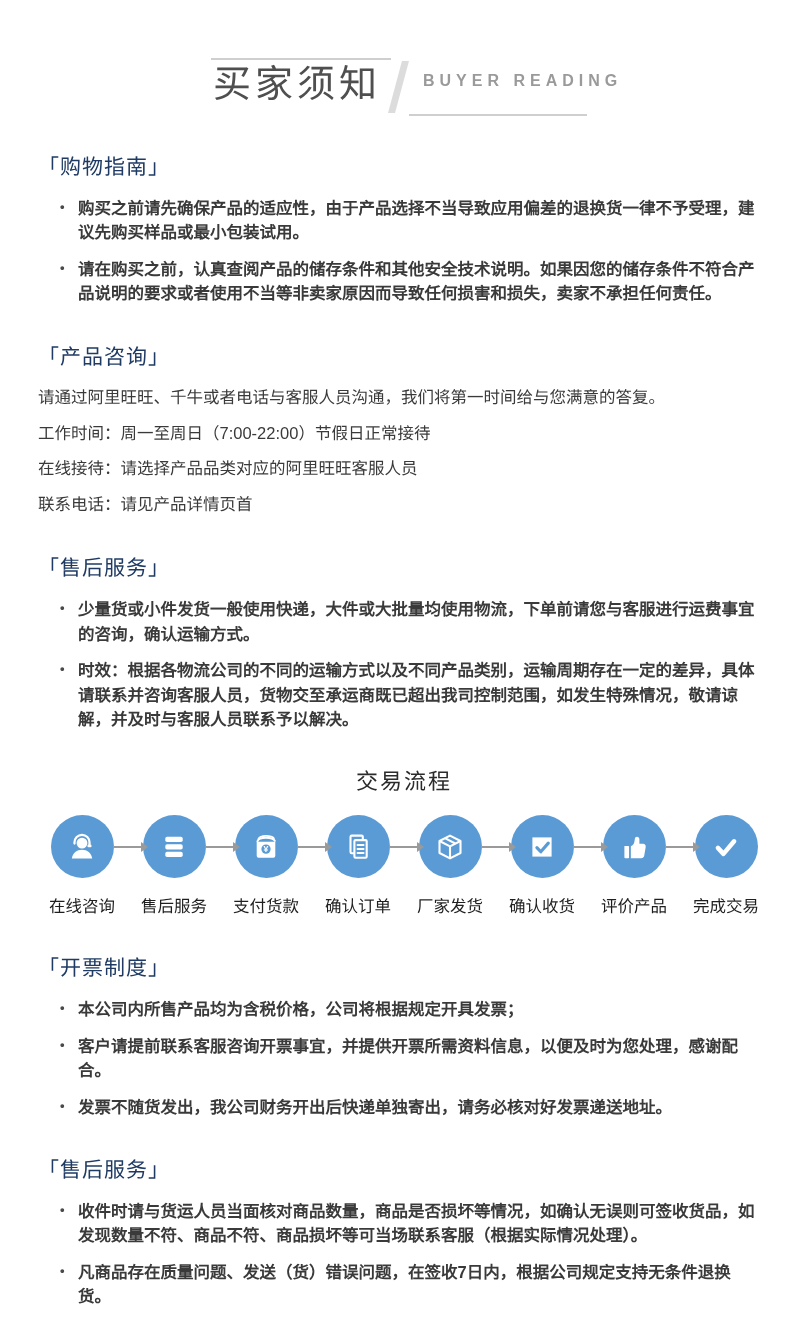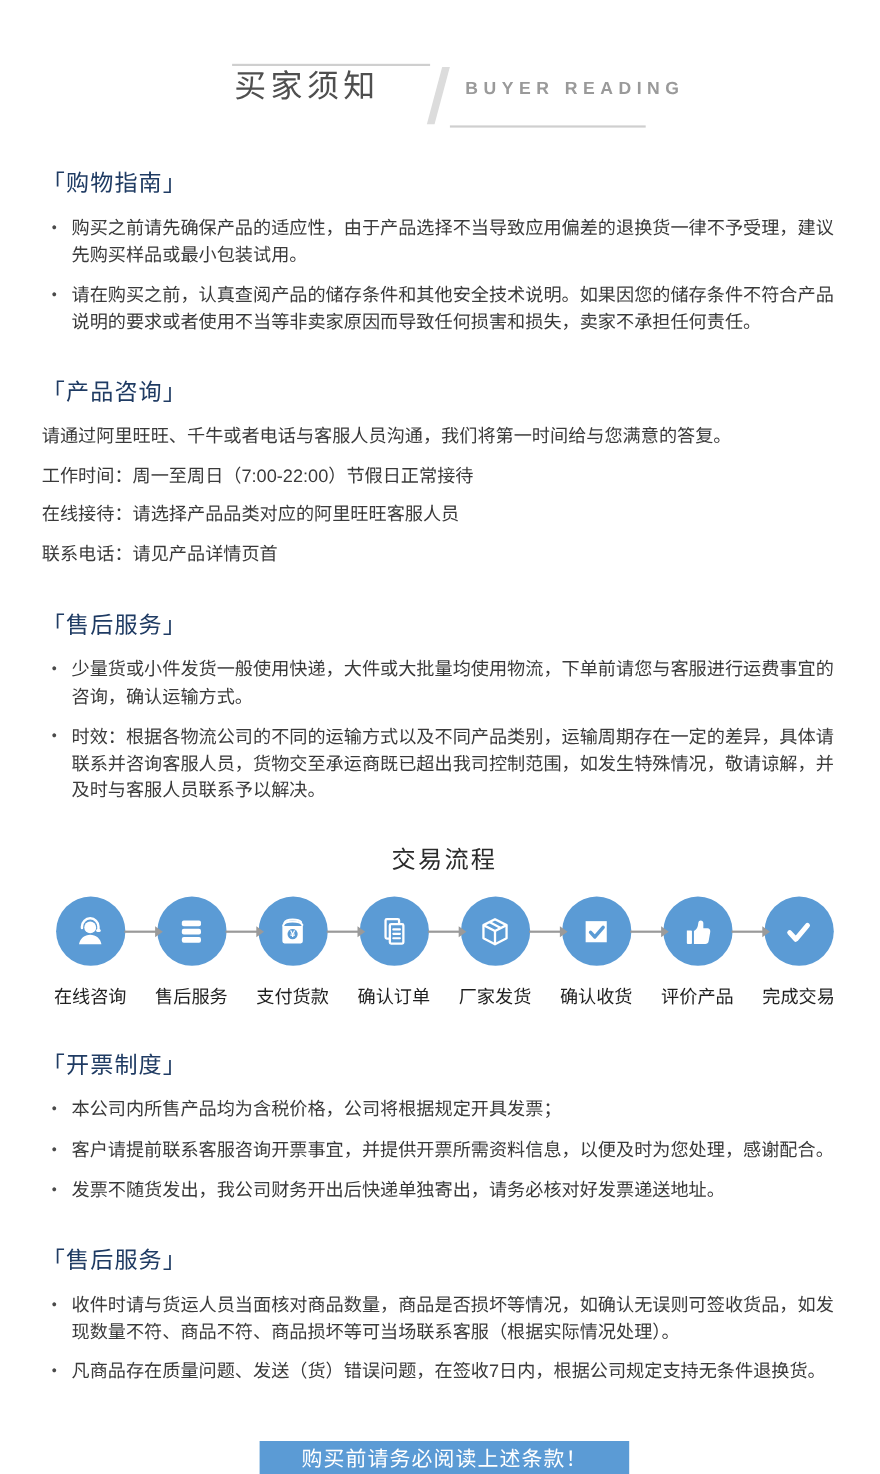--- a/index.html
+++ b/index.html
@@ -2,29 +2,29 @@
 <html lang="zh-CN"><head>
 <meta charset="utf-8">
 <style>
   html,body { margin:0; padding:0; background:#ffffff; }
   body { width:800px; font-family:"Liberation Sans","DejaVu Sans",sans-serif; color:#3a3a3a; }
   .page { width:800px; height:1340px; overflow:hidden; box-sizing:border-box; background:#fff; }
 
   
   .hdr { width:378px; margin:58px auto 0; position:relative; height:58px; }
   .hdr-top-line { position:absolute; left:0; top:0; width:180px; height:2px; background:#cfcfcf; }
-  .hdr-cn { position:absolute; left:2px; top:7px; font-size:29px; line-height:1; letter-spacing:4px; color:#4f4f4f; font-weight:500; }
+  .hdr-cn { position:absolute; left:2px; top:7px; font-size:38px; line-height:1; letter-spacing:4px; color:#4f4f4f; font-weight:500; }
   .hdr-slash { position:absolute; left:184px; top:3px; width:7px; height:52px; background:#dcdcdc; transform:skewX(-15deg); }
   .hdr-en { position:absolute; left:212px; top:14px; font-size:16px; letter-spacing:5px; color:#9a9a9a; font-weight:600; white-space:nowrap; }
   .hdr-bottom-line { position:absolute; left:198px; top:56px; width:178px; height:2px; background:#cfcfcf; }
 
   
   .content { padding:0 30px 0 38px; }
   .sec-heading { color:#1f3b63; font-size:21px; font-weight:400; letter-spacing:1px; margin:34px 0 16px; }
-  .bullets { list-style:none; margin:0; padding:0; }
+  .bullets { list-style:none; margin:13px; padding:0;font-weight:bold; }
   .bullets li { position:relative; padding-left:27px; margin:12px 0; font-size:16.5px; line-height:1.48; }
   .bullets li::before { content:"\2022"; position:absolute; left:9px; top:1px; color:#4a4a4a; font-size:13px; }
   .plain-line { font-size:16.5px; line-height:1.45; margin:12px 0; }
 
   
   .flow-title { text-align:center; font-size:22px; font-weight:400; color:#2b2b2b; letter-spacing:2px; margin:32px 0 20px; }
   .flow-row { display:flex; align-items:flex-start; justify-content:center; padding:0 10px; }
   .step { width:82px; display:flex; flex-direction:column; align-items:center; flex:0 0 auto; }
   .circle { width:63px; height:63px; border-radius:50%; background:#5b9bd5; display:flex; align-items:center; justify-content:center; }
   .circle svg { width:36px; height:36px; display:block; }

